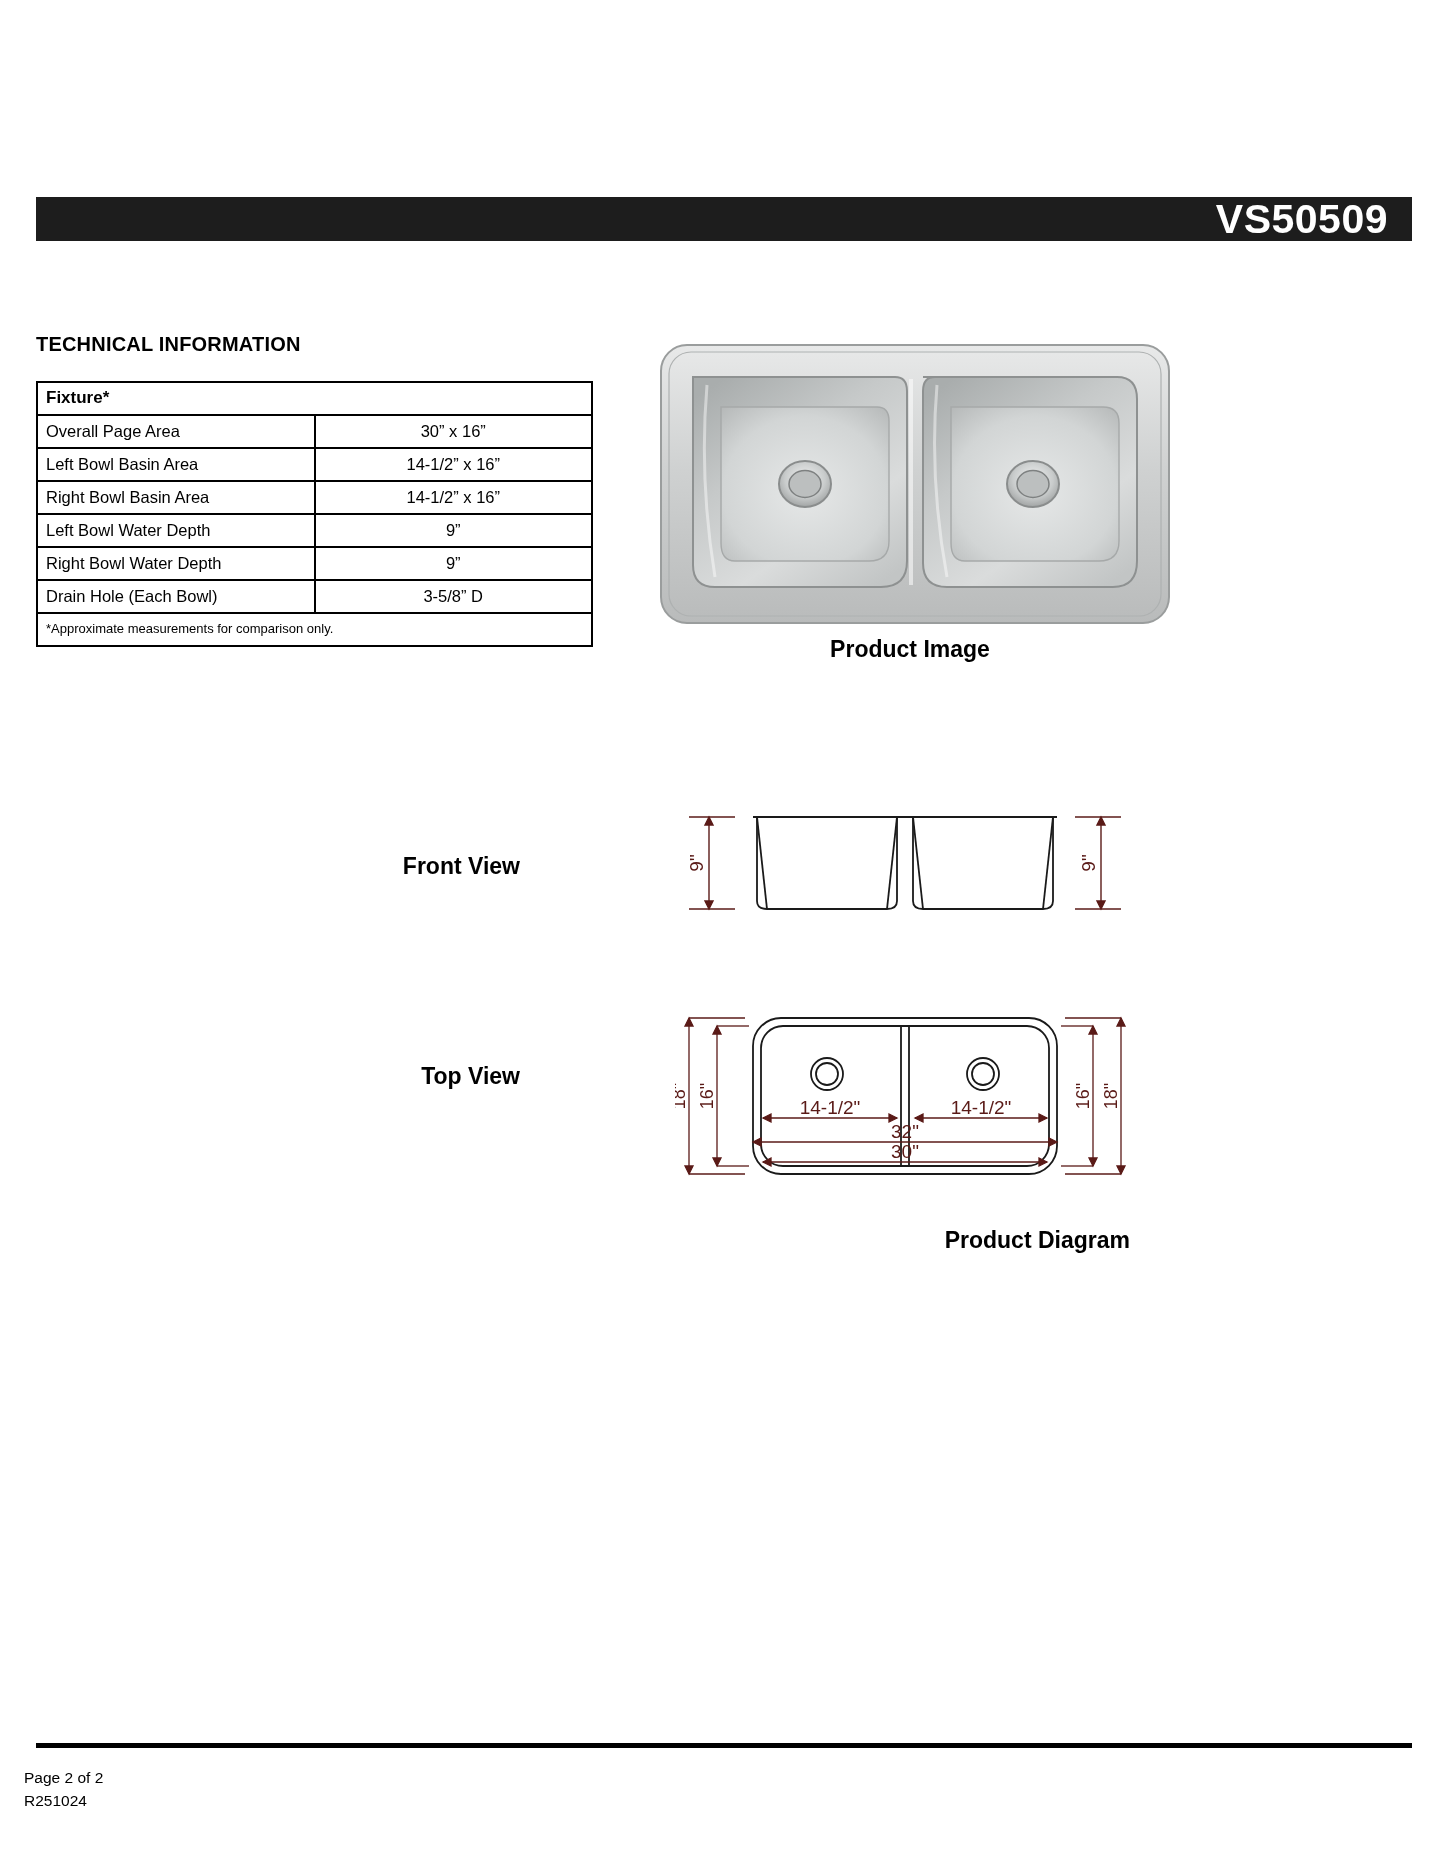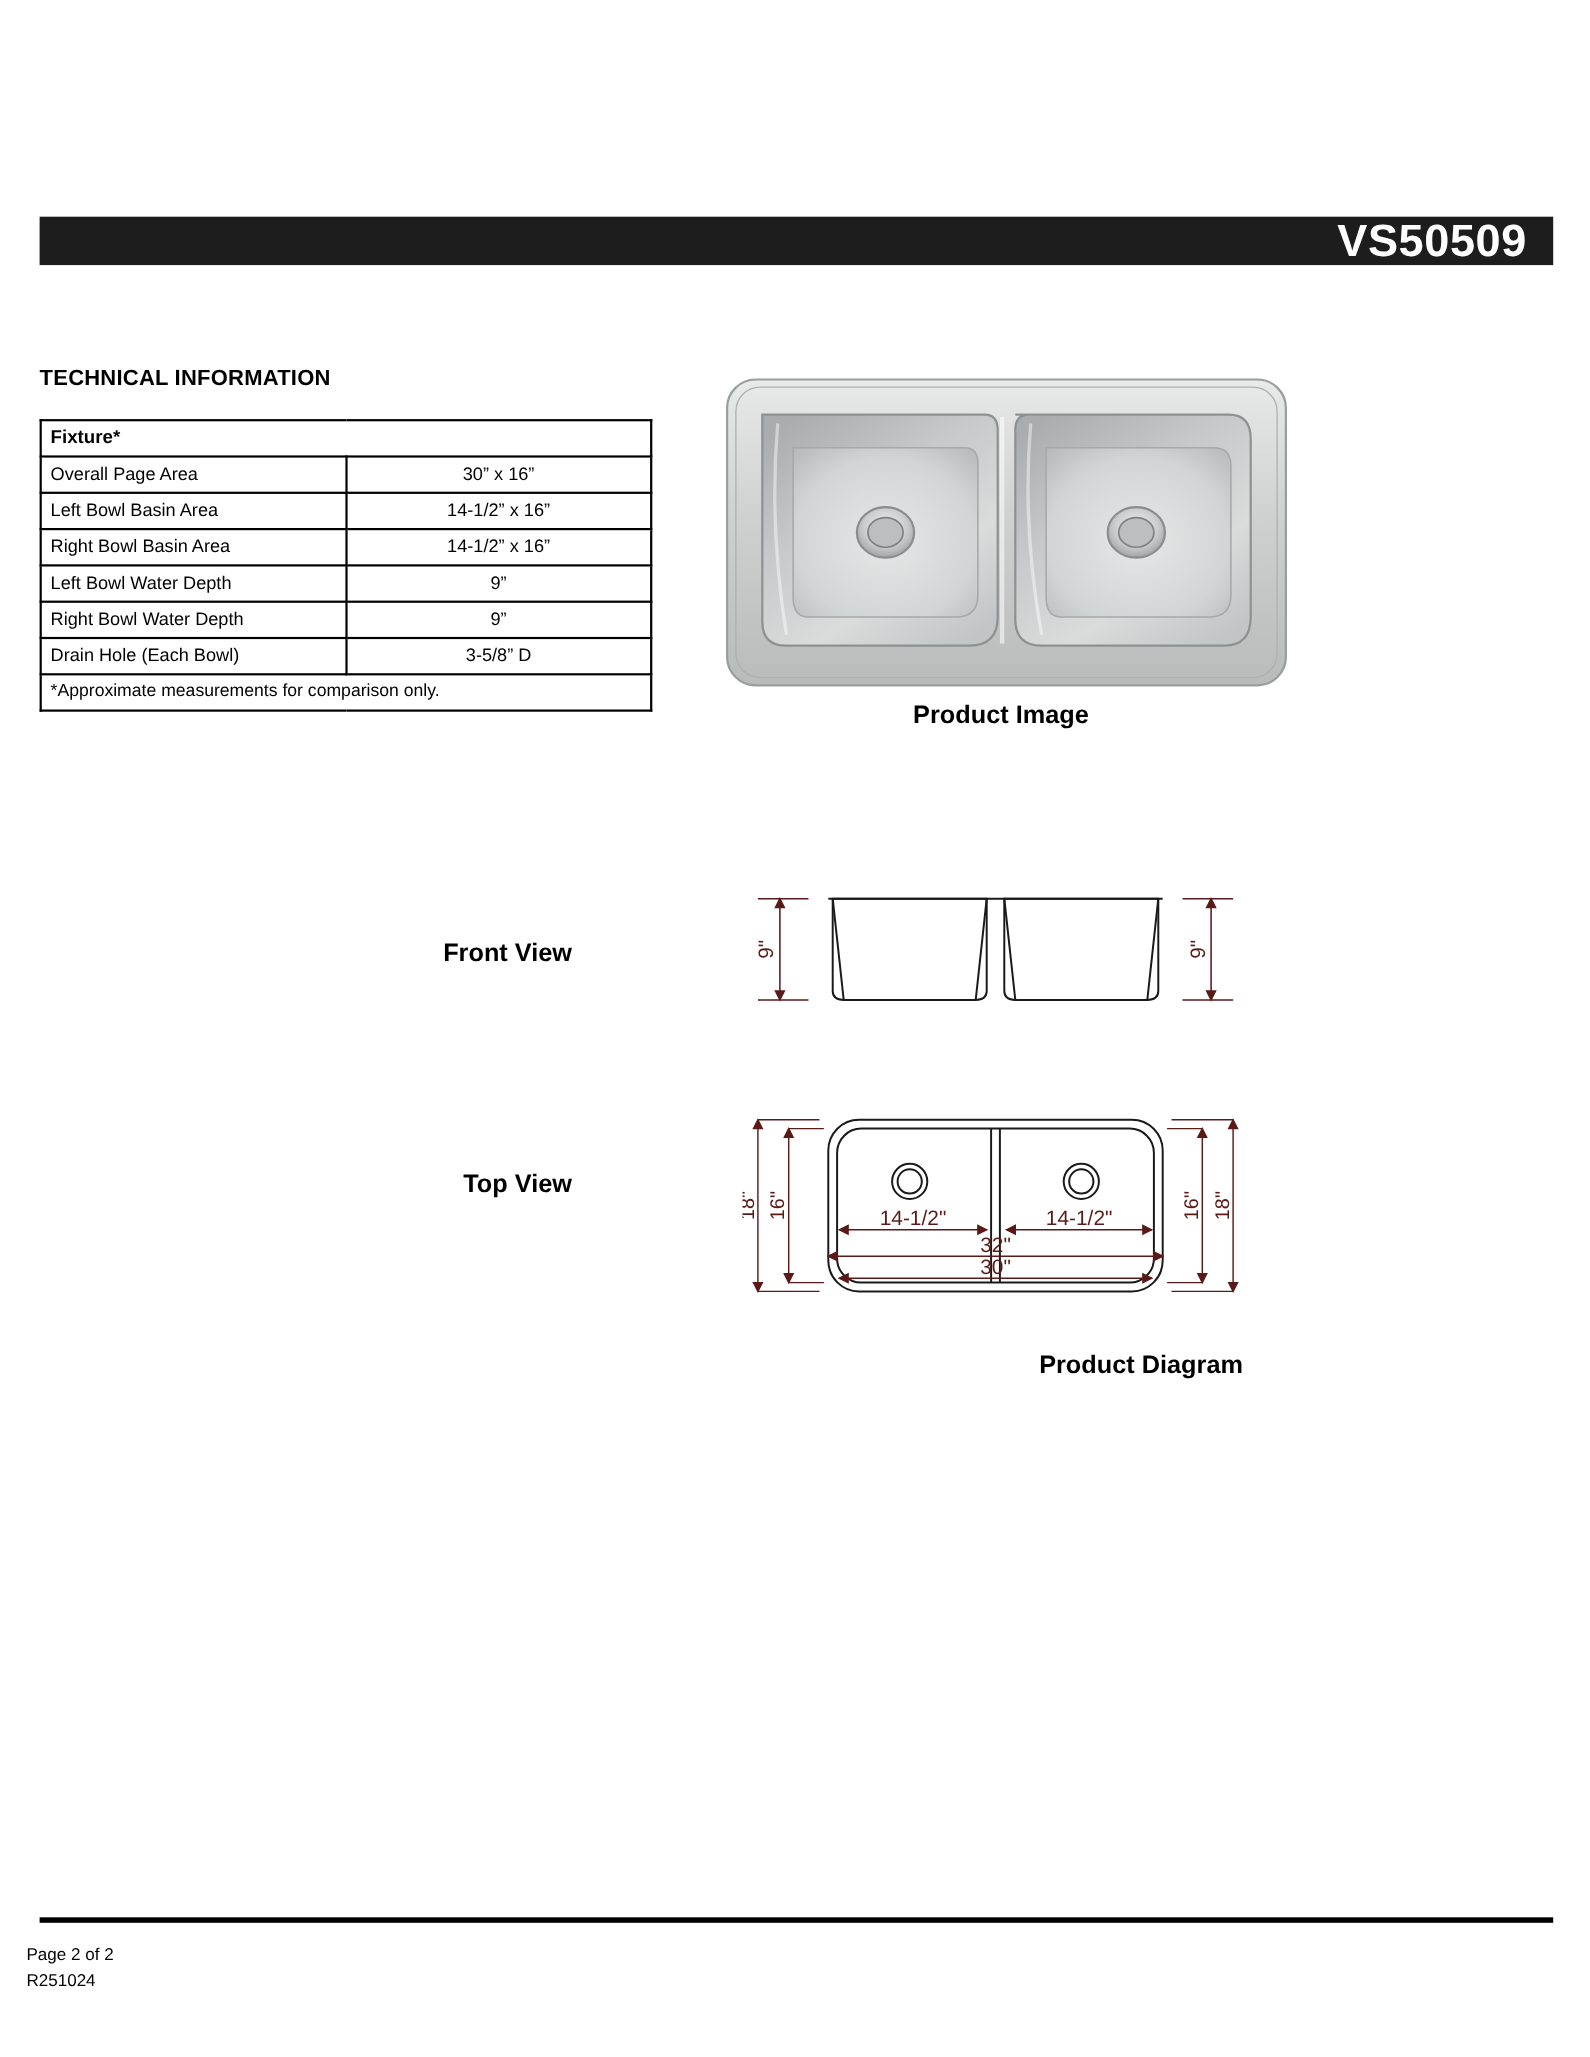--- a/index.html
+++ b/index.html
@@ -67,21 +67,21 @@
     vertical-align: middle;
     margin-top: 28px;
   }
   .tech-table .col-label { width: 280px; }
   .tech-table .col-value { width: 277px; text-align: center; }
   .tech-table .row-header td {
     font-weight: bold;
     font-size: 17px;
   }
   .tech-table .row-note td {
-    font-size: 16px;
+    font-size: 13px;
   }
 
   
   .view-label {
     position: absolute;
     font-size: 23px;
     font-weight: bold;
     text-align: right;
   }
   #front-view-label { left: 250px; top: 853px; width: 270px; }

